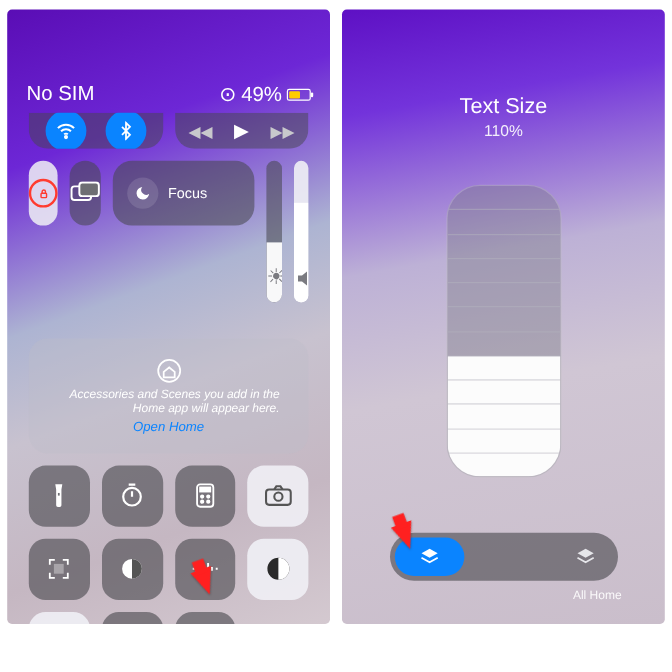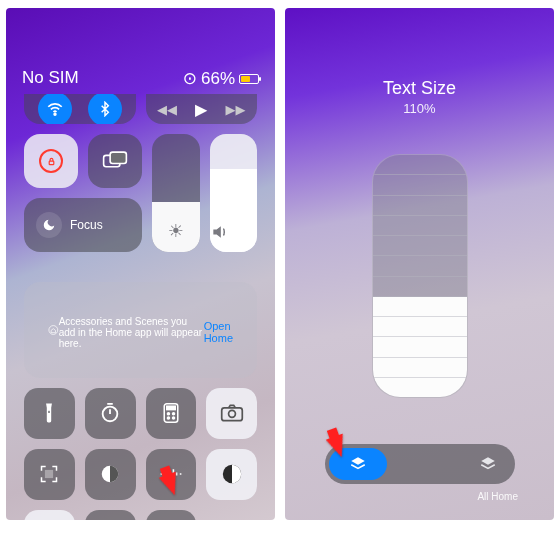--- a/index.html
+++ b/index.html
@@ -54,22 +54,22 @@
   .vslider{width:54px;height:118px;background:rgba(70,70,75,0.55);border-radius:16px;position:relative;overflow:hidden;}
   .vslider.light{background:rgba(240,240,245,0.9);}
   .vslider .fill{position:absolute;bottom:0;left:0;right:0;background:rgba(255,255,255,0.95);}
   .vslider.light .fill{background:#fff;}
   .vslider .glyph{position:absolute;bottom:10px;left:0;right:0;text-align:center;color:#7a7a80;font-size:18px;}
   .focus-tile{width:118px;height:54px;background:rgba(70,70,75,0.55);border-radius:16px;display:flex;align-items:center;padding:0 12px;gap:8px;color:#fff;font-size:12px;}
   .moon{width:26px;height:26px;border-radius:50%;background:rgba(255,255,255,0.12);display:flex;align-items:center;justify-content:center;}
   .home-card{
     position:absolute;top:274px;left:18px;right:18px;height:96px;
     background:rgba(190,190,200,0.35);border-radius:16px;
-    display:flex;flex-direction:row;align-items:center;justify-content:center;
-    padding:8px 24px;text-align:left;font-size:10px;color:#fff;
+    display:flex;flex-direction:column;align-items:center;justify-content:center;
+    padding:8px 24px;text-align:right;font-size:10px;color:#fff;font-style:italic;
   }
   .home-card .link{color:#0a84ff;margin-top:4px;font-size:11px;}
   .bgrid{
     position:absolute;top:380px;left:18px;right:18px;
     display:grid;grid-template-columns:repeat(4,1fr);gap:10px;
   }
   .bgicon{
     aspect-ratio:1;background:rgba(70,70,75,0.6);border-radius:14px;
     display:flex;align-items:center;justify-content:center;color:#fff;font-size:20px;
   }
@@ -109,21 +109,21 @@
   svg{display:block}
 </style>
 </head>
 <body>
 
 <div class="phone">
   <div class="statusbar">
     <span>No SIM</span>
     <span class="right">
       <span>⊙</span>
-      <span>66%</span>
+      <span>49%</span>
       <span class="battery">
           <span class="fill"></span>
         </span>
     </span>
   </div>
 
   <div class="ccgrid">
     <div class="row halfcut">
       <div class="conn-tile">
         <span class="circle">
@@ -141,21 +141,21 @@
         </span>
       </div>
       <div class="media-tile">
         <span>◀◀</span>
         <span style="color:#fff;font-size:16px">▶</span>
         <span>▶▶</span>
       </div>
     </div>
 
     <div class="row">
-      <div style="flex:1;display:flex;flex-direction:column;gap:10px">
+      <div style="flex:1;display:flex;flex-direction:row;gap:10px">
         <div class="row" style="margin:0">
           <div class="lock-tile">
             <span class="lock-icon">
               <svg width="11" height="11" viewBox="0 0 24 24" fill="none" stroke="#ff3b30" stroke-width="2.6">
                   <rect x="7" y="11" width="10" height="8" rx="1.5"></rect>
                   <path d="M9 11V8a3 3 0 0 1 6 0v3"></path>
                 </svg>
             </span>
           </div>
           <div class="mirror-tile">

